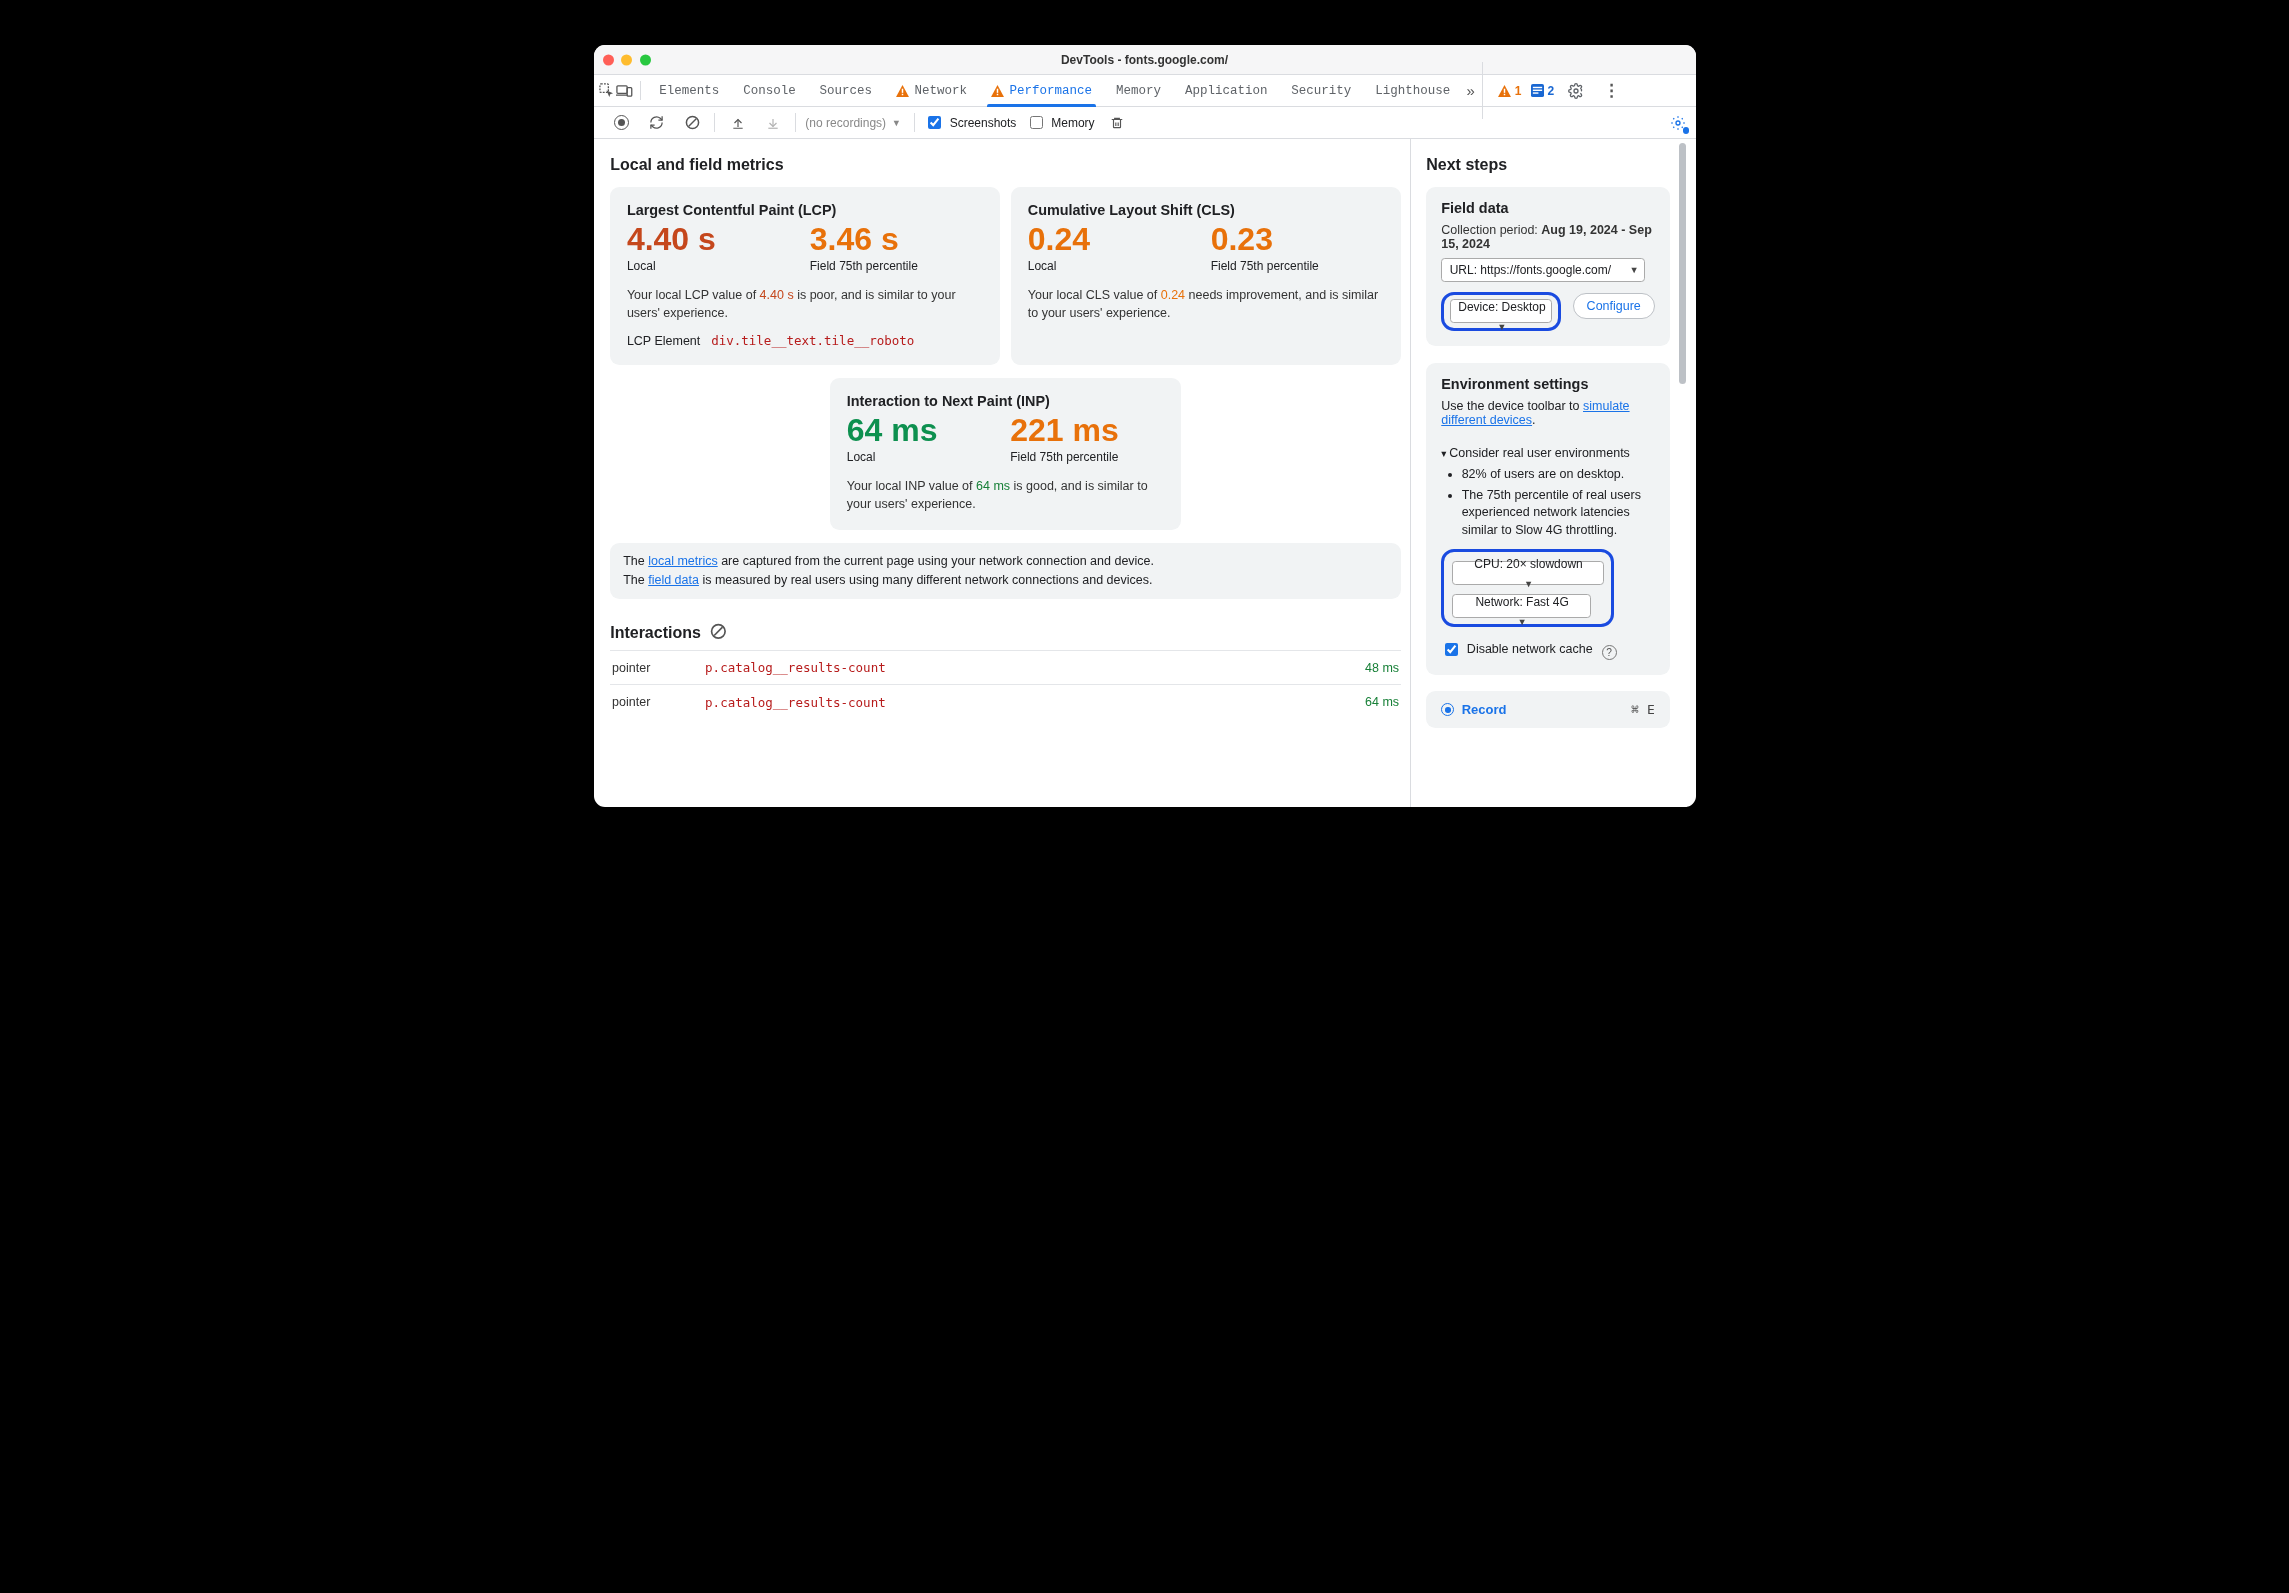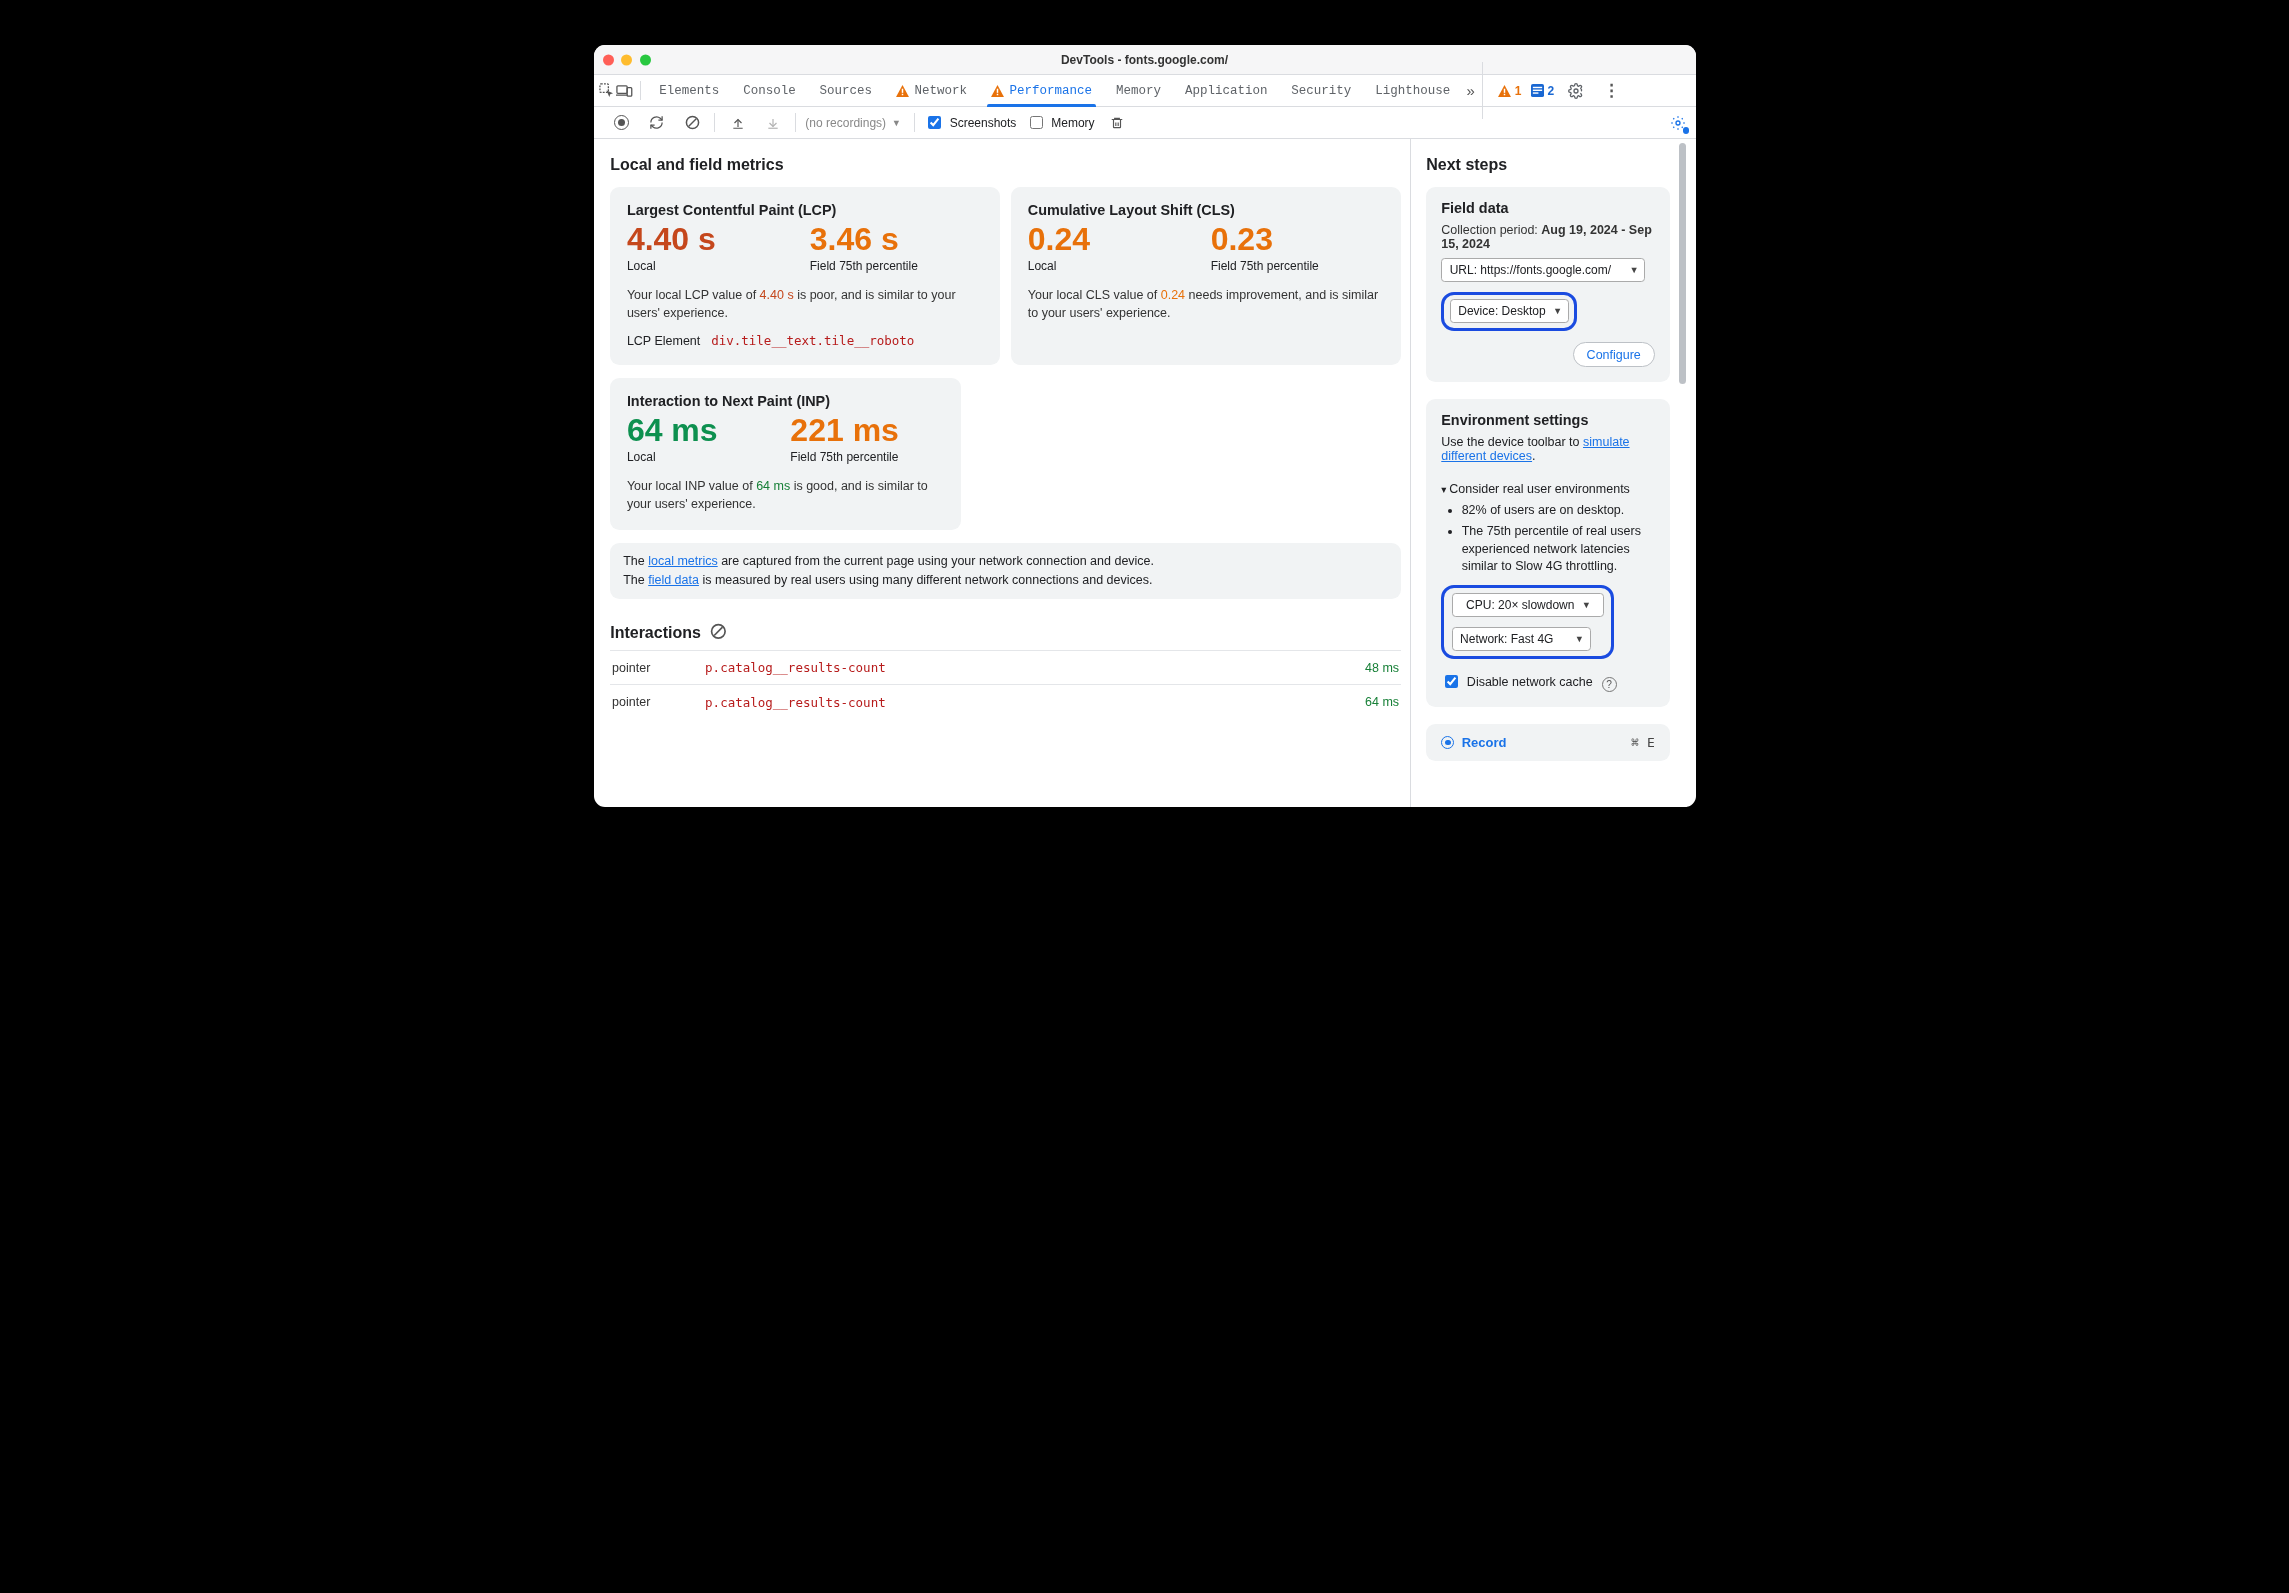--- a/index.html
+++ b/index.html
@@ -145,21 +145,21 @@
     position:absolute; right:0; top:0; bottom:0; width:9.3px;
     background:#fff;
   }
   .scroll-ghost .thumb {
     position:absolute; right:0.9px; top:3.7px; width:6.5px; height:241px;
     background:#bdc1c6; border-radius:3.7px;
   }
   h2.section { font-size:16px; font-weight:700; margin:0 0 13px; }
 
   
-  .cards-row { display:flex; gap:11px; }
+  .cards-row { display:flex; gap:11px;justify-content:center; }
   .card {
     flex:1;
     background: var(--panel-bg);
     border-radius: 9.3px;
     padding: 15px 16.7px 16.7px;
   }
   .card.single { max-width: 351px; }
   .card h3 { margin:0 0 5.6px; font-size:14.4px; font-weight:600; color:#202124; }
   .metric-cols { display:flex; gap:9.3px; align-items:flex-end; }
   .mcol { flex:1; display:flex; flex-direction:column; gap:1.9px; }
@@ -218,21 +218,21 @@
     margin-top:7.4px;
   }
   .sel-box .chev { font-size:9.3px; color:#444; }
   .ring {
     display:inline-block;
     border: 3.7px solid var(--blue-ring);
     border-radius: 13px;
     padding: 4.6px 5.6px;
     margin-top: 9.3px;
   }
-  .ring .sel-box { margin-top:0; }
+  .ring .sel-box { margin-top:0;flex-direction:column; }
   .ring.stack { display:block; width:fit-content; padding:5.6px 7.4px; }
   .ring.stack .sel-box + .sel-box { margin-top:9.3px; display:flex; }
   .configure {
     float:right;
     margin-top:11px;
     border:0.9px solid var(--pill-border);
     background:#fff; color: var(--link);
     border-radius: 15px;
     padding: 4.6px 13px;
     font-size:12.5px;

